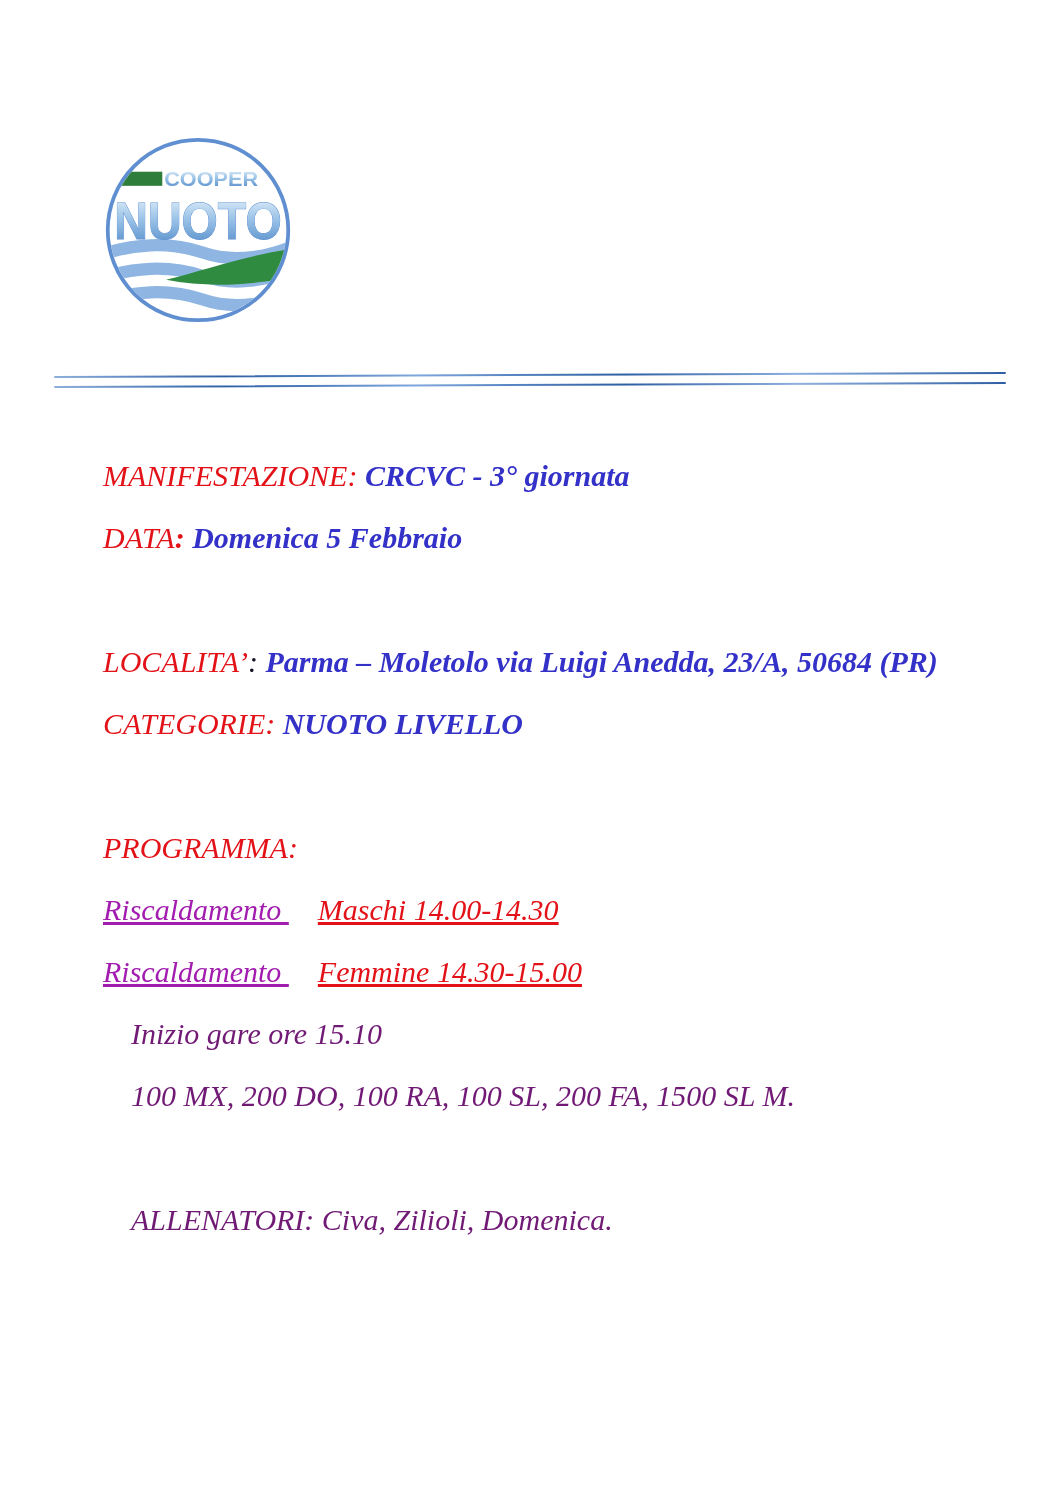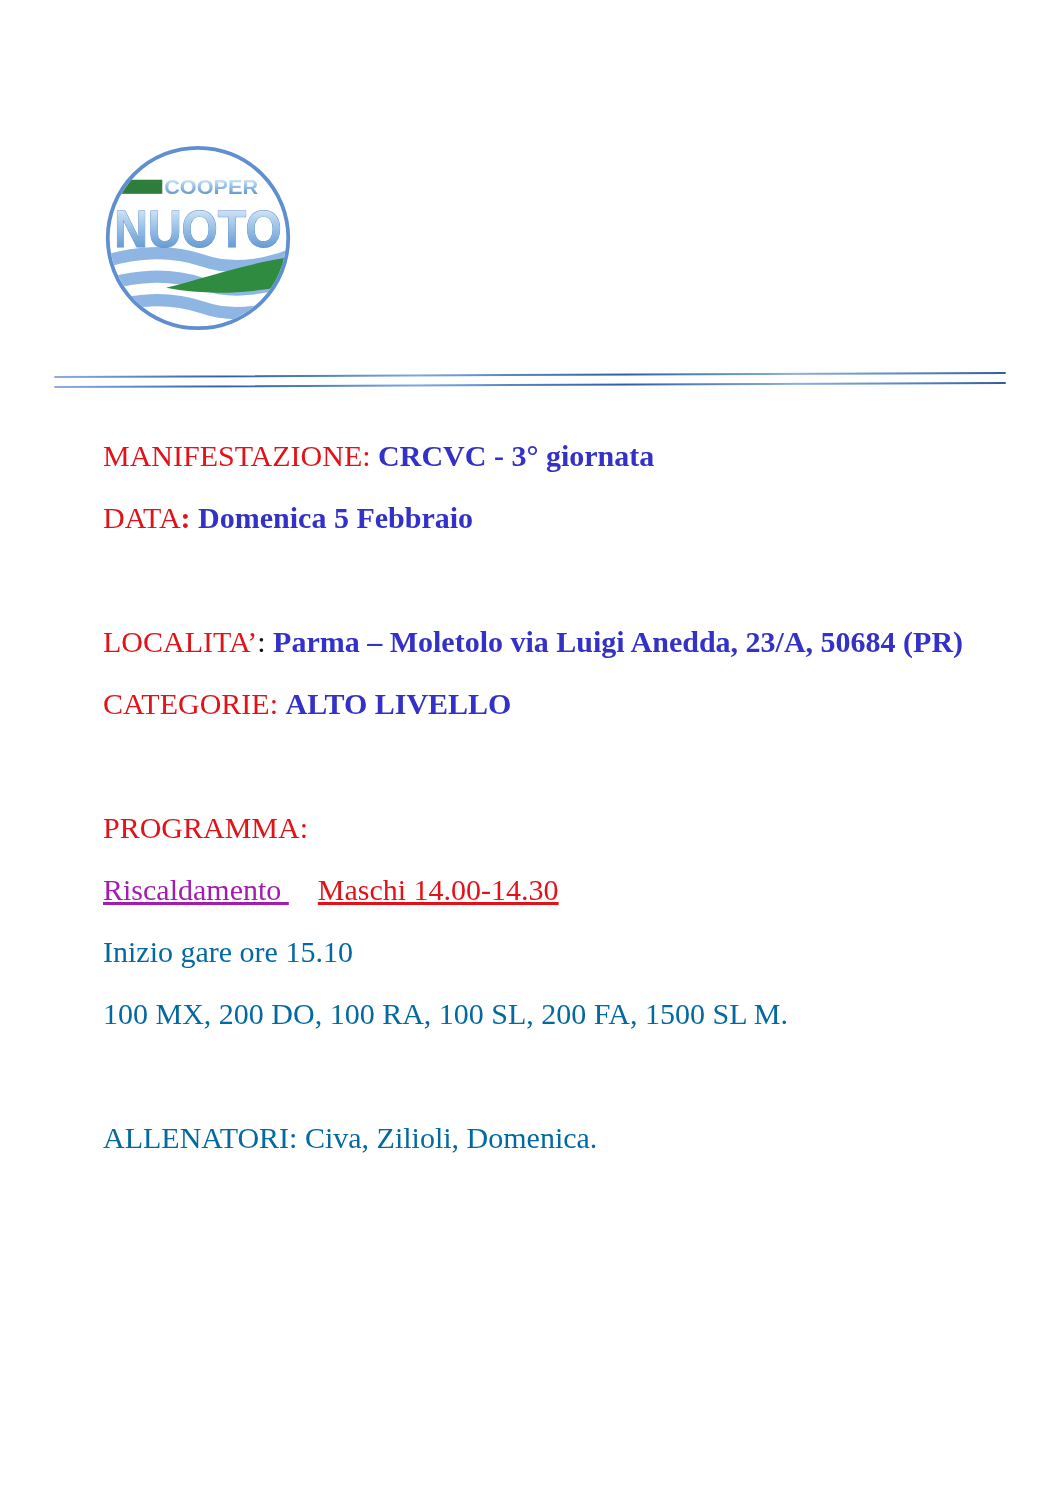--- a/index.html
+++ b/index.html
@@ -9,21 +9,21 @@
     height: 1497px;
     background: #ffffff;
     overflow: hidden;
     font-family: "Liberation Serif", serif;
   }
 
   
   .logo-wrap {
     position: absolute;
     left: 104px;
-    top: 144px;
+    top: 136px;
     width: 188px;
     height: 188px;
   }
   .logo-wrap svg { width: 100%; height: 100%; display: block; }
 
   
   .divider {
     position: absolute;
     left: 54px;
     top: 374px;
@@ -34,33 +34,34 @@
     height: 2px;
     border-radius: 1px;
     background: linear-gradient(90deg, #8fb0de 0%, #2e5fa3 18%, #7da7dc 38%, #2e5fa3 60%, #8fb0de 78%, #2e5fa3 100%);
   }
   .divider .rule + .rule { margin-top: 8px; }
 
   
   .content {
     position: absolute;
     left: 103px;
-    top: 432px;
+    top: 452px;
     width: 872px;
     font-size: 30px;
     line-height: 47px;
+    font-style: italic;
   }
   .content p { margin: 0 0 15px 0; }
   .content p.gap { margin-bottom: 77px; }
 
   .lbl       { color: #e21218; }
   .colon-bold{ color: #e21218; font-weight: bold; }
   .colon-dark{ color: #131326; }
   .val       { color: #3331c8; font-weight: bold; }
-  .body-blue { color: #0369a1; }
+  .body-blue { color: #701a75; margin-left: 28px; }
   .u-blue    { color: #a21caf; text-decoration: underline; }
   .u-red     { color: #e21218; text-decoration: underline; margin-left: 29px; }
 </style>
 </head>
 <body>
 
 <div class="page">
 
   <div class="logo-wrap">
     <svg viewBox="0 0 200 200" xmlns="http://www.w3.org/2000/svg">
@@ -109,29 +110,30 @@
       <span class="val">Domenica 5 Febbraio</span>
     </p>
 
     <p>
       <span class="lbl">LOCALITA’</span><span class="colon-dark">:</span>
       <span class="val">Parma – Moletolo via Luigi Anedda, 23/A, 50684 (PR)</span>
     </p>
 
     <p class="gap">
       <span class="lbl">CATEGORIE</span><span class="lbl">:</span>
-      <span class="val">ALTO LIVELLO</span>
+      <span class="val">NUOTO LIVELLO</span>
     </p>
 
     <p>
       <span class="lbl">PROGRAMMA:</span>
     </p>
 
     <p><span class="u-blue">Riscaldamento </span><span class="u-red">Maschi 14.00-14.30</span></p>
 
+    <p><span class="u-blue">Riscaldamento </span><span class="u-red">Femmine 14.30-15.00</span></p>
 
     <p>
       <span class="body-blue">Inizio gare ore 15.10</span>
     </p>
 
 
     <p class="gap">
       <span class="body-blue">100 MX, 200 DO, 100 RA, 100 SL, 200 FA, 1500 SL M.</span>
     </p>
 

